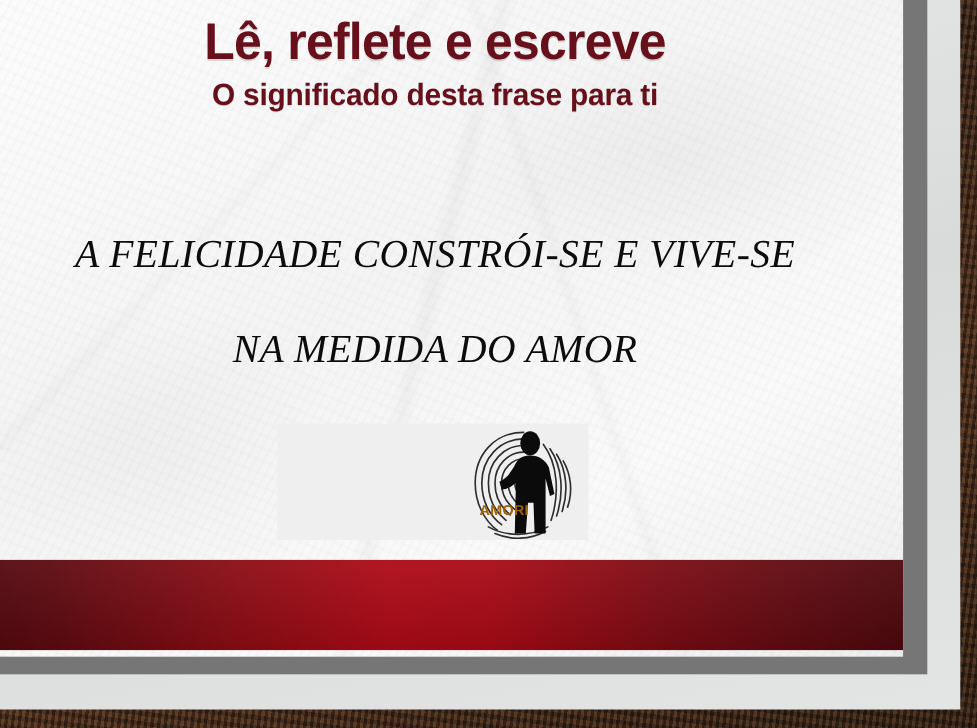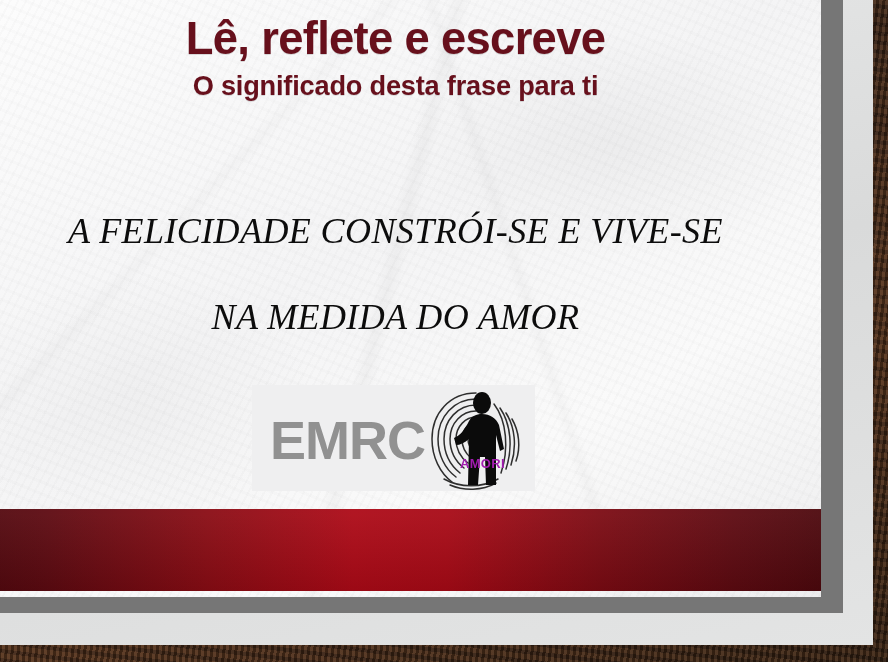--- a/index.html
+++ b/index.html
@@ -147,27 +147,27 @@
   #logo-mark {
     position: absolute;
     left: 168px;
     top: 2px;
     width: 112px;
     height: 104px;
   }
   #logo-mark svg { display:block; width:100%; height:100%; }
   #logo-amori {
     position: absolute;
-    left: 208px;
+    left: 184px;
     top: 71px;
     font-family: "Liberation Sans", sans-serif;
     font-weight: 700;
     font-size: 13px;
     letter-spacing: .3px;
-    color: #a21caf;
+    color: #a16207;
     z-index: 6;
   }
 
   
   #bottom-band {
     position: absolute;
     left: 0;
     top: 539px;
     width: 851px;
     height: 82px;
@@ -201,21 +201,20 @@
         <div id="slide-title">Lê, reflete e escreve</div>
         <div id="slide-subtitle">O significado desta frase para ti</div>
       </div>
 
       <div id="quote-block">
         <div class="quote-line" id="quote-line-1">A FELICIDADE CONSTRÓI-SE E VIVE-SE</div>
         <div class="quote-line" id="quote-line-2">NA MEDIDA DO AMOR</div>
       </div>
 
       <div id="logo-box">
-        <div id="logo-wordmark">EMRC</div>
 
         <div id="logo-mark">
           <svg viewBox="0 0 112 104" xmlns="http://www.w3.org/2000/svg">
             <g fill="none" stroke="#2e2e2e" stroke-width="1.5" stroke-linecap="round">
               <path d="M56 6 C30 6 12 26 12 52 C12 70 20 86 32 95"></path>
               <path d="M56 12 C34 12 18 30 18 52 C18 68 25 82 36 90"></path>
               <path d="M56 18 C38 18 24 33 24 52 C24 66 30 78 40 86"></path>
               <path d="M56 24 C42 24 30 36 30 52 C30 64 35 74 44 81"></path>
               <path d="M56 30 C46 30 36 39 36 52 C36 62 40 70 48 76"></path>
               <path d="M56 36 C49 36 42 42 42 52 C42 60 45 66 51 71"></path>

